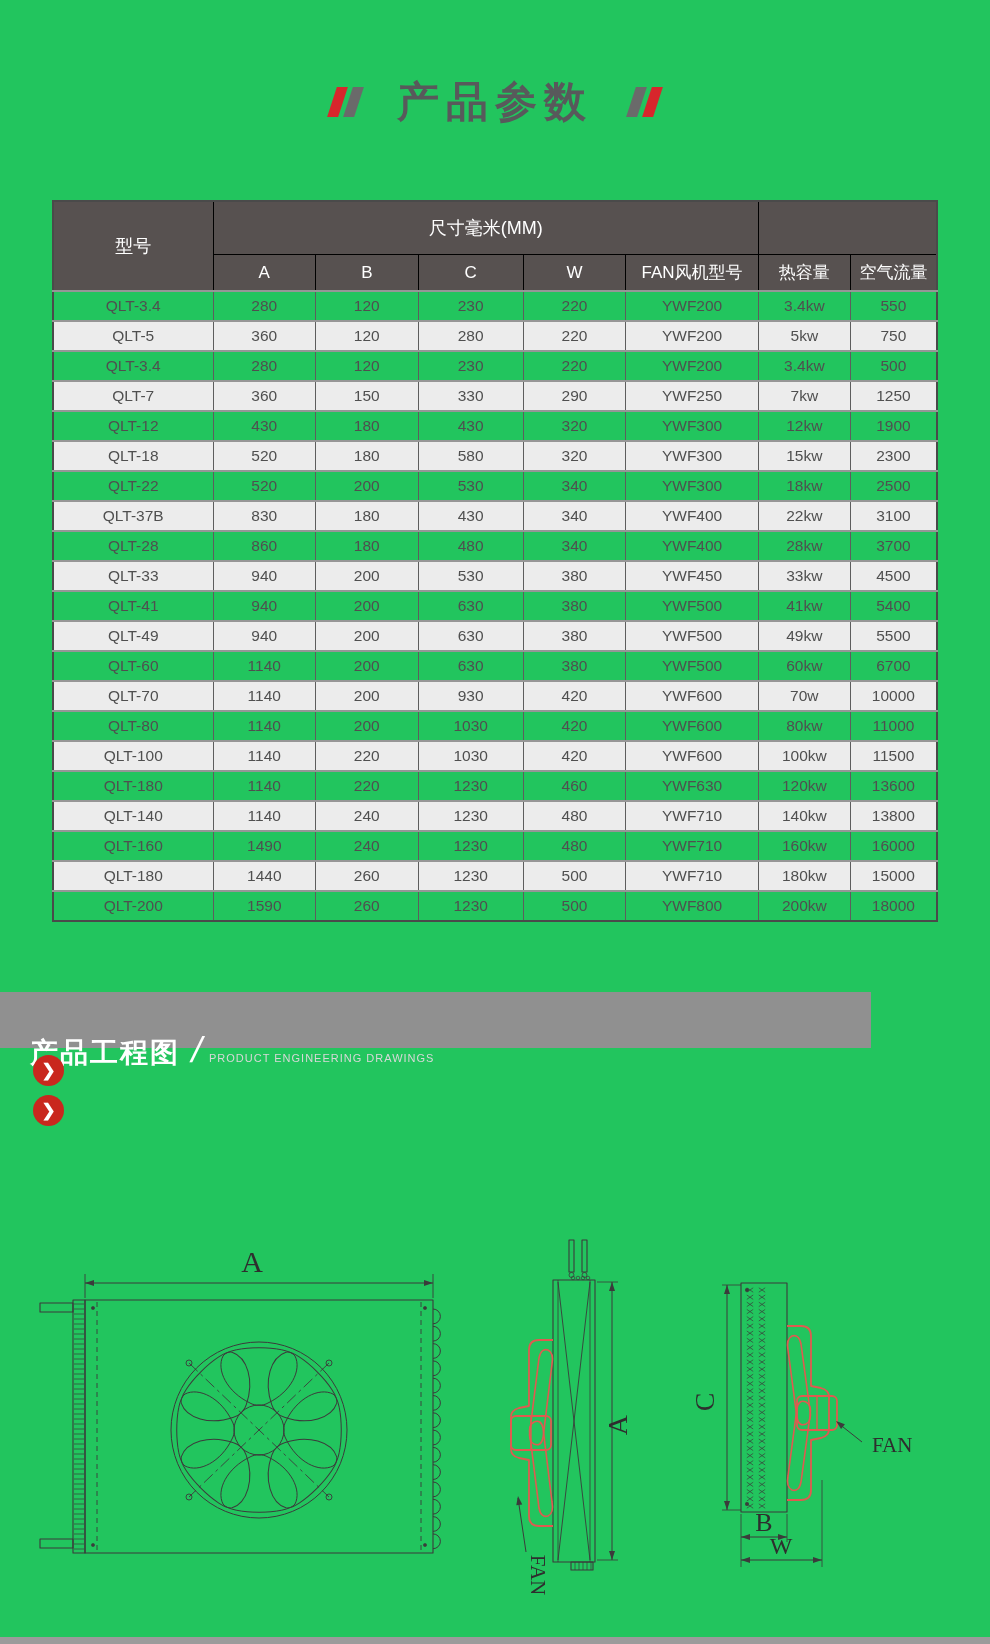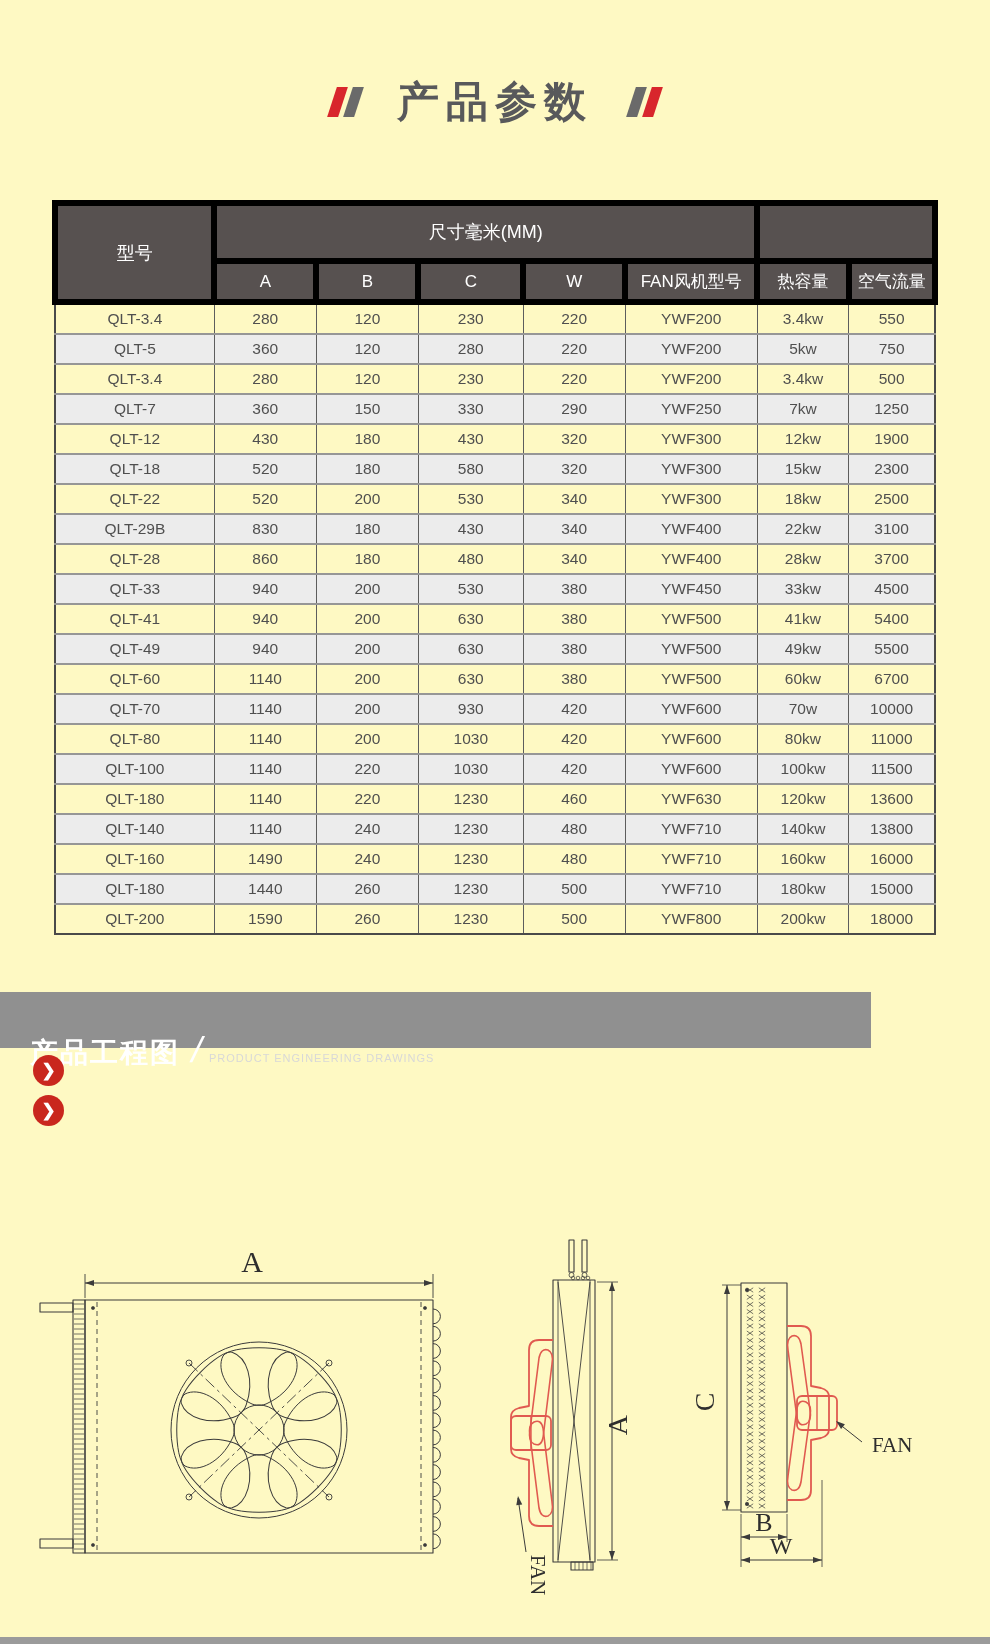--- a/index.html
+++ b/index.html
@@ -1,30 +1,30 @@
 <!DOCTYPE html>
 <html><head>
 <meta charset="utf-8">
 <style>
   html,body{margin:0;padding:0;background:#fff;}
-  .page{position:relative;width:990px;height:1644px;background:#fef9c3;overflow:hidden;
+  .page{position:relative;width:990px;height:1644px;background:#22c55e;overflow:hidden;
         font-family:"Liberation Sans",sans-serif;}
   
   .title-row{position:absolute;top:72px;left:0;width:990px;height:60px;
              display:flex;align-items:center;justify-content:center;}
   .page-title{font-size:42px;font-weight:700;color:#58595b;letter-spacing:7px;margin:0 38px;}
   .marks{display:inline-flex;gap:5px;}
   .marks i{display:block;width:11px;height:30px;transform:skewX(-18deg);}
   .bar-red{background:#d8262c;}
   .bar-gray{background:#6a6a6a;}
   
   table.spec{position:absolute;left:52px;top:200px;width:886px;border-collapse:collapse;
              border:2px solid #4a4a4a;table-layout:fixed;}
   table.spec th{background:#575150;color:#ffffff;font-weight:400;
-                border:6px solid #000000;text-align:center;}
+                border:1px solid #000000;text-align:center;}
   table.spec thead tr.h1 th{height:50px;font-size:18px;}
   table.spec thead tr.h2 th{height:33px;font-size:17px;}
   table.spec td{height:26px;text-align:center;font-size:15.5px;color:#4f4f4f;
                 border-left:1px solid #5d5d5d;border-right:1px solid #5d5d5d;
                 border-top:2px solid #969696;white-space:nowrap;overflow:hidden;}
   table.spec tbody tr:nth-child(even) td{background:#ececec;}
   
   .band{position:absolute;left:0;top:992px;width:871px;height:56px;background:#909090;
         display:flex;align-items:baseline;padding-left:30px;box-sizing:border-box;}
   .band-inner{display:flex;align-items:baseline;transform:translateY(37px);}
@@ -154,21 +154,21 @@
           <td>QLT-22</td>
           <td>520</td>
           <td>200</td>
           <td>530</td>
           <td>340</td>
           <td>YWF300</td>
           <td>18kw</td>
           <td>2500</td>
         </tr>
         <tr>
-          <td>QLT-29B</td>
+          <td>QLT-37B</td>
           <td>830</td>
           <td>180</td>
           <td>430</td>
           <td>340</td>
           <td>YWF400</td>
           <td>22kw</td>
           <td>3100</td>
         </tr>
         <tr>
           <td>QLT-28</td>

